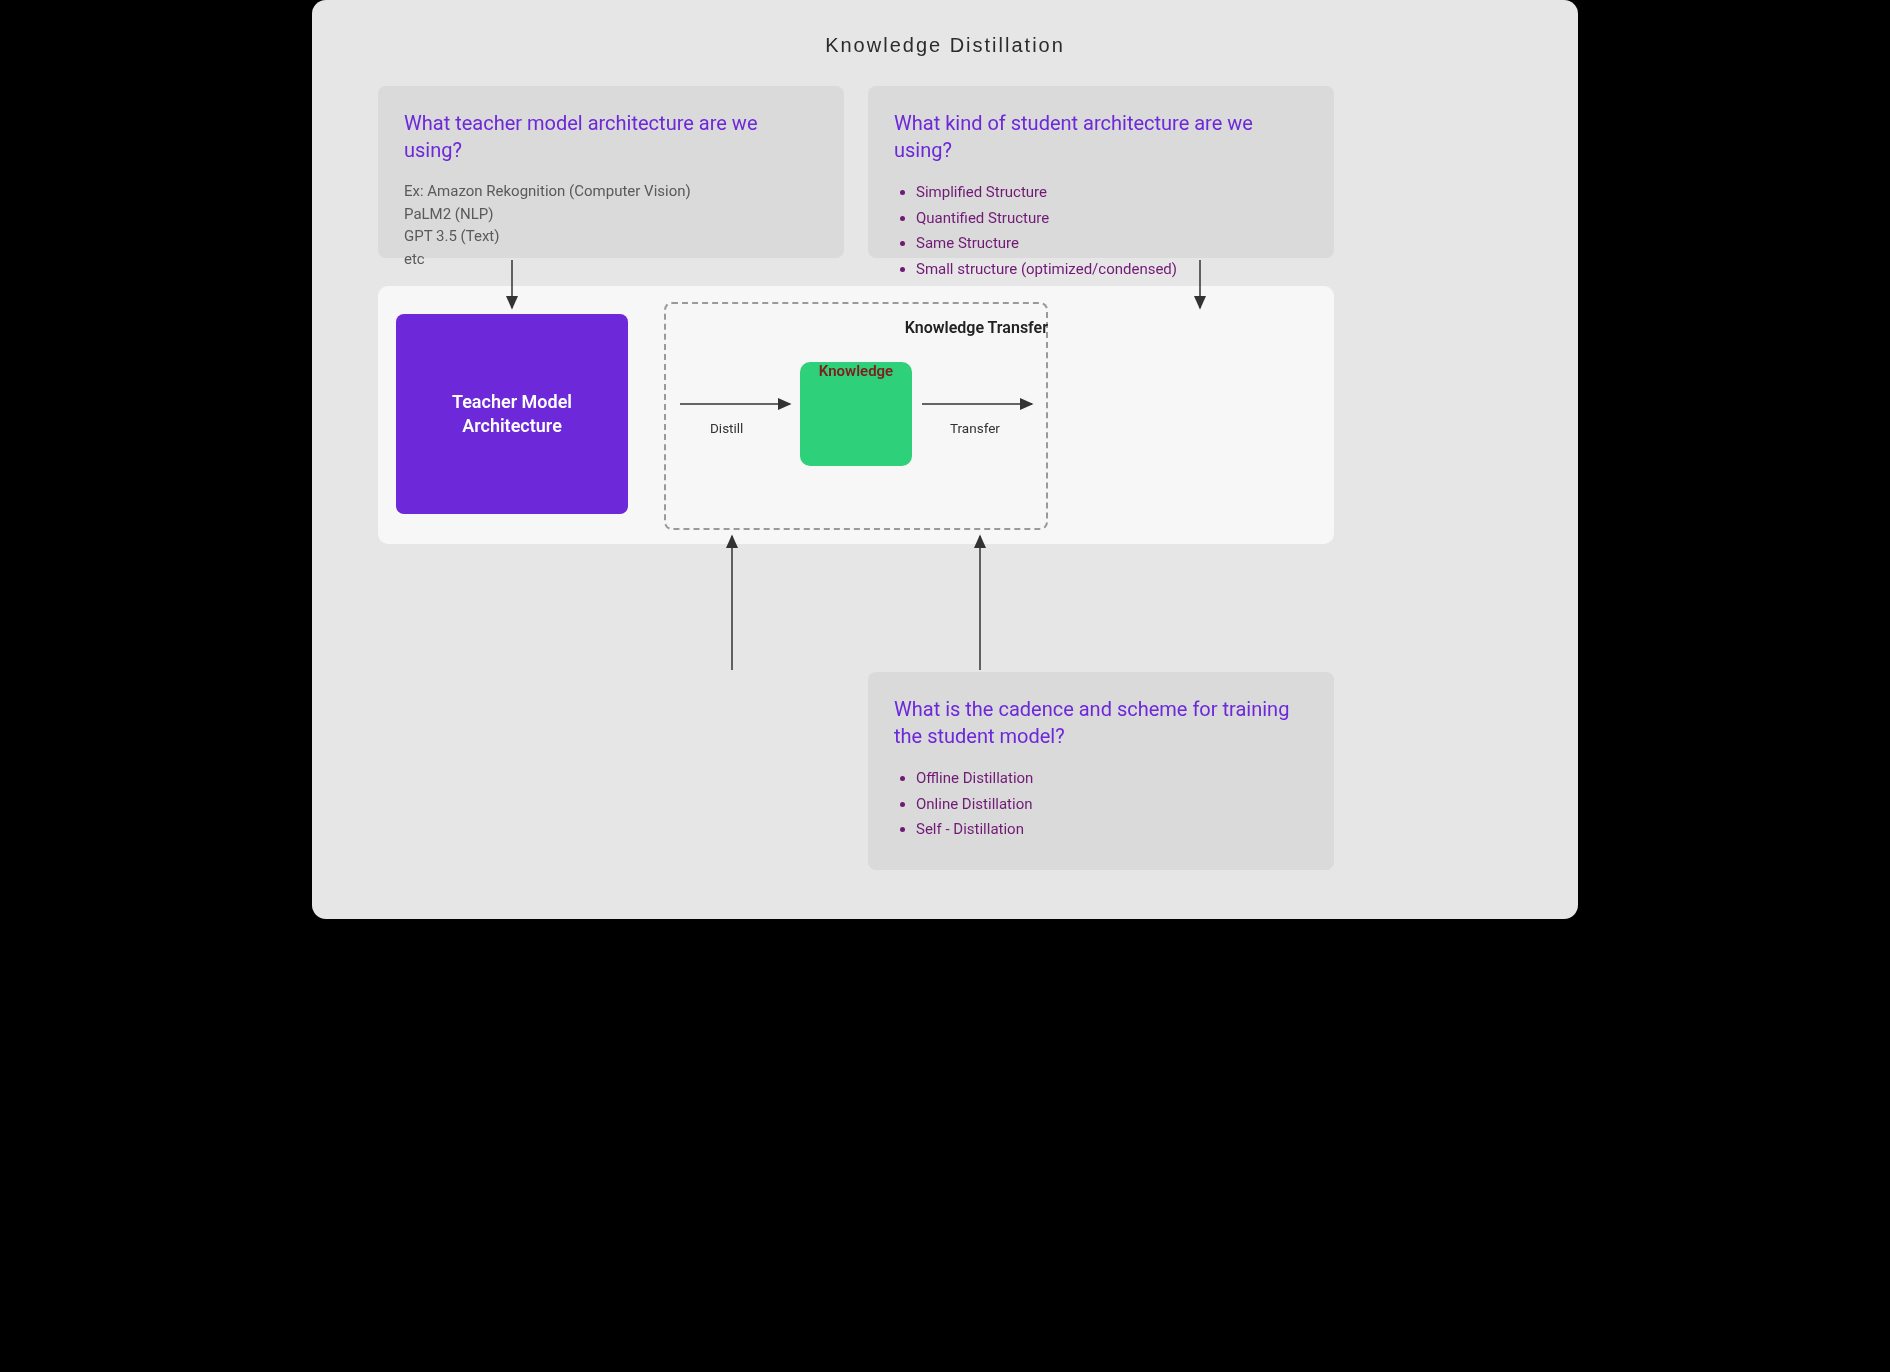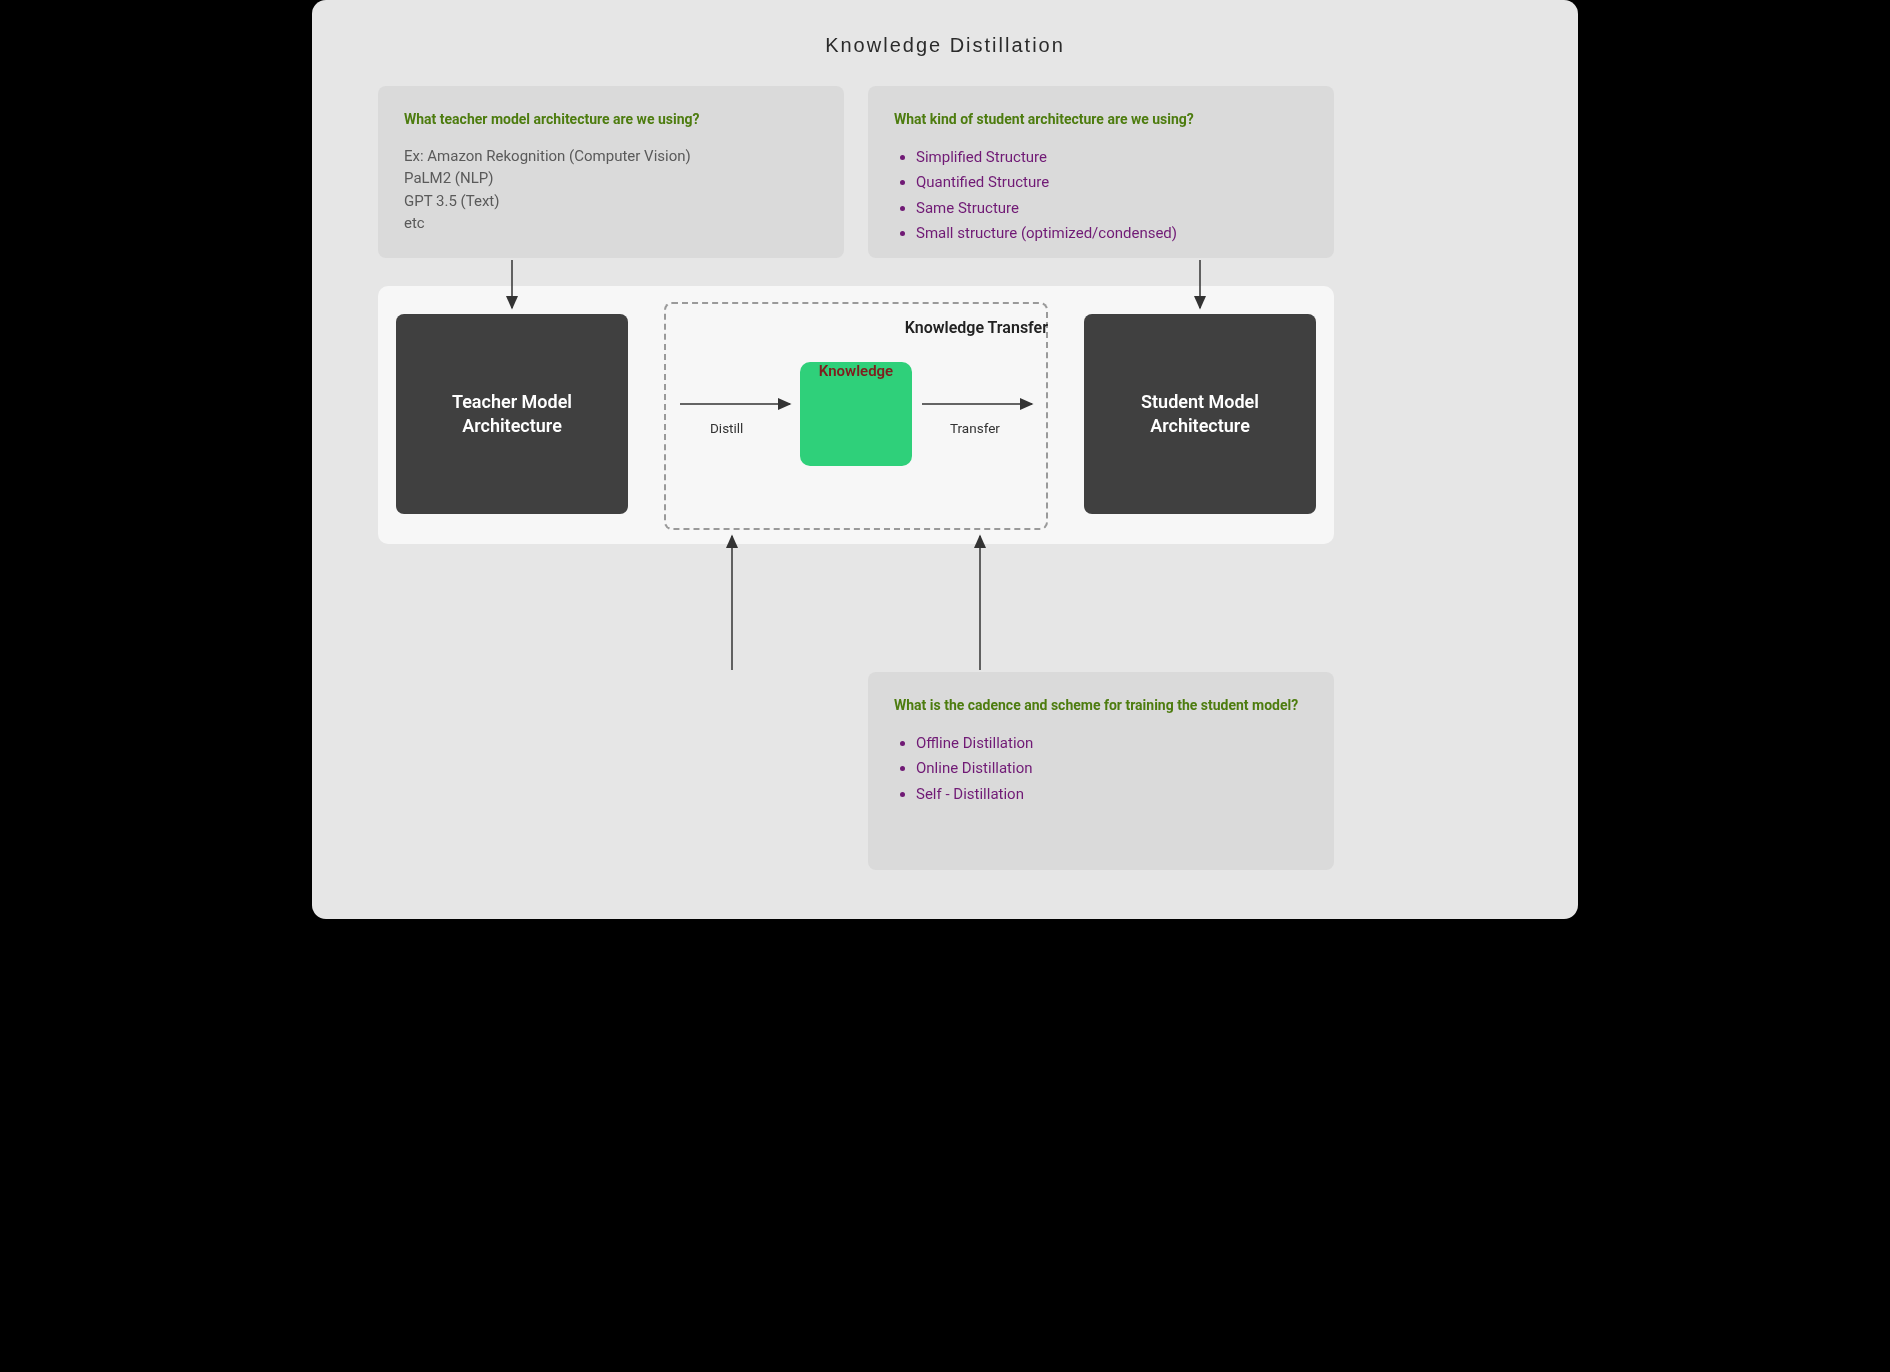--- a/index.html
+++ b/index.html
@@ -29,23 +29,23 @@
     letter-spacing: 2px;
     color: #2b2b2b;
   }
   .card {
     position: absolute;
     background: #dadada;
     border-radius: 8px;
     padding: 24px 26px 22px 26px;
   }
   .card h3 {
-    font-size: 14px;
-    font-weight: 700;
-    color: #4d7c0f;
+    font-size: 20px;
+    font-weight: 400;
+    color: #6d28d9;
     margin-bottom: 16px;
     line-height: 1.35;
   }
   .card p.exline {
     font-size: 15px;
     color: #5a5a5a;
     line-height: 1.5;
   }
   .card ul {
     list-style: disc;
@@ -69,21 +69,21 @@
     top: 286px;
     width: 956px;
     height: 258px;
     background: #f7f7f7;
     border-radius: 10px;
   }
   .teacher-box, .student-box {
     position: absolute;
     width: 232px;
     height: 200px;
-    background: #404040;
+    background: #6d28d9;
     border-radius: 8px;
     color: #fff;
     display: flex;
     align-items: center;
     justify-content: center;
     text-align: center;
     font-size: 18px;
     font-weight: 600;
     line-height: 1.35;
     padding: 0 18px;
@@ -172,23 +172,20 @@
     <span>Teacher Model Architecture</span>
   </div>
 
   <div class="dashed-box"></div>
   <div class="kt-label">Knowledge Transfer</div>
 
   <div class="knowledge-box">
     <span>Knowledge</span>
   </div>
 
-  <div class="student-box">
-    <span>Student Model Architecture</span>
-  </div>
 
   <div class="small-label lbl-distill">Distill</div>
   <div class="small-label lbl-transfer">Transfer</div>
 
 
   <div class="card card-br">
     <h3>What is the cadence and scheme for training the student model?</h3>
     <ul>
       <li>Offline Distillation</li>
       <li>Online Distillation</li>

